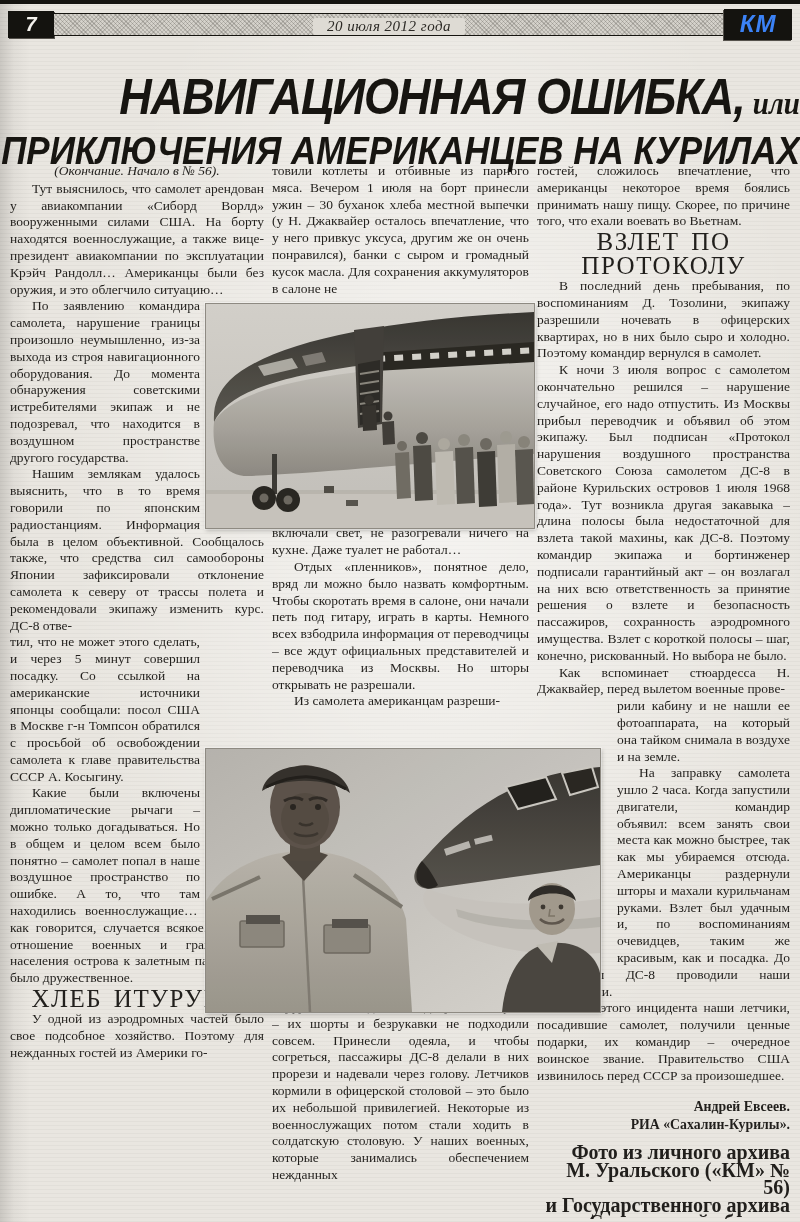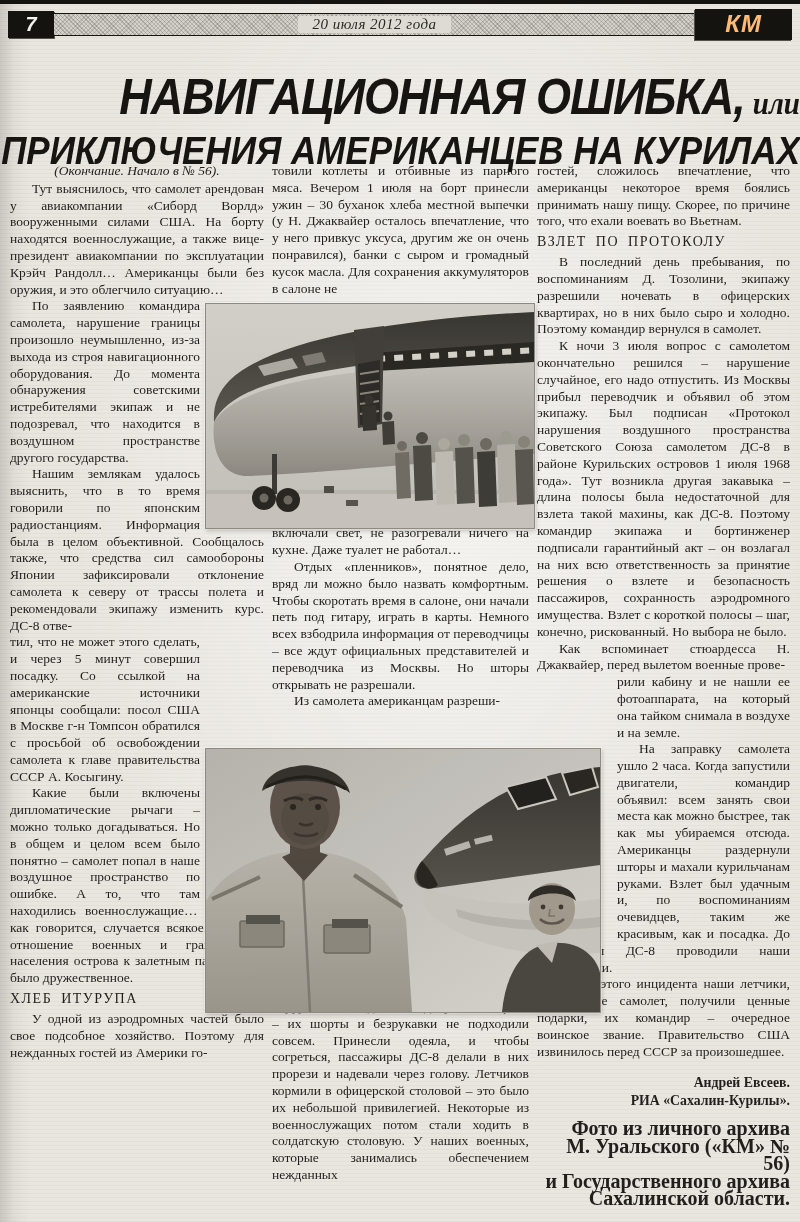--- a/index.html
+++ b/index.html
@@ -21,24 +21,24 @@
   .masthead{position:absolute;left:8px;top:9px;width:784px;height:30px;display:flex;align-items:center;}
   .num-box{width:46px;height:27px;background:#14130f;color:#f3f1ec;
     font-family:"Liberation Sans",sans-serif;font-weight:bold;font-style:italic;
     font-size:20px;display:flex;align-items:center;justify-content:center;
     box-shadow:1px 1px 0 #55524c;}
   .strip{flex:1;height:21px;margin:0 0 0 0;border-top:1.5px solid #15140f;border-bottom:1.5px solid #15140f;
     background:
       repeating-linear-gradient(45deg, rgba(70,68,62,.25) 0 1px, rgba(0,0,0,0) 1px 3px),
       repeating-linear-gradient(-45deg, rgba(70,68,62,.18) 0 1px, rgba(0,0,0,0) 1px 3px),
       #d4d1ca;
-    display:flex;align-items:center;justify-content:center;}
+    display:flex;align-items:flex-end;justify-content:center;}
   .issue-date{font-style:italic;font-size:15px;color:#2c2a26;letter-spacing:.5px;
     background:#dedbd4;padding:0 14px;line-height:17px;border-radius:2px;}
-  .km-box{width:97px;height:31px;background:#14130f;color:#fdba74;
+  .km-box{width:68px;height:31px;background:#14130f;color:#3b82f6;
     font-family:"Liberation Sans",sans-serif;font-weight:bold;font-style:italic;
     font-size:24px;letter-spacing:1px;display:flex;align-items:center;justify-content:center;
     box-shadow:-1px 1px 0 #55524c;}
   
   .headline{position:absolute;left:0;top:68px;width:100%;text-align:right;
     font-family:"Liberation Sans",sans-serif;color:#171511;}
   .hl1{font-size:45px;line-height:52px;font-weight:bold;font-style:italic;
     letter-spacing:-1px;transform:scaleY(1.12);transform-origin:center top;white-space:nowrap;}
   .hl-suffix{font-family:"Liberation Serif",serif;font-weight:bold;font-style:italic;
     font-size:29px;letter-spacing:0;margin-left:8px;}
@@ -46,21 +46,21 @@
     letter-spacing:0px;transform:scaleY(1.1);text-transform:uppercase;margin-top:4px;white-space:nowrap;}
   
   .col{position:absolute;top:163px;height:1056px;overflow:hidden;
     font-size:13.5px;line-height:16.8px;text-align:justify;}
   .col p{margin:0;text-indent:22px;}
   .col p.cont{text-indent:0;}
   .col-1{left:10px;width:254px;}
   .col-2{left:272px;width:257px;}
   .col-3{left:537px;width:253px;}
   .note{font-style:italic;text-align:center;text-indent:0 !important;margin-bottom:1px !important;}
-  .sec-head{font-size:14px;line-height:24px;text-align:left;letter-spacing:1.5px;
+  .sec-head{font-size:25px;line-height:24px;text-align:center;letter-spacing:1.5px;
     margin:9px 0 5px 0;text-indent:0 !important;word-spacing:4px;}
   .f-right{float:right;width:64px;height:224px;}
   .f-right2{float:right;width:64px;height:262px;}
   .f-left{float:left;width:80px;height:256px;}
   .gap1{width:100%;height:228px;}
   .gap2{width:100%;height:272px;}
   .byline{margin-top:14px;text-align:right;font-weight:bold;font-size:13.8px;line-height:17.5px;}
   .credit{margin-top:11px;text-align:right;font-weight:bold;font-size:20px;line-height:17.5px;}
   
   .photo{position:absolute;z-index:3;border:1px solid #8e8a82;

